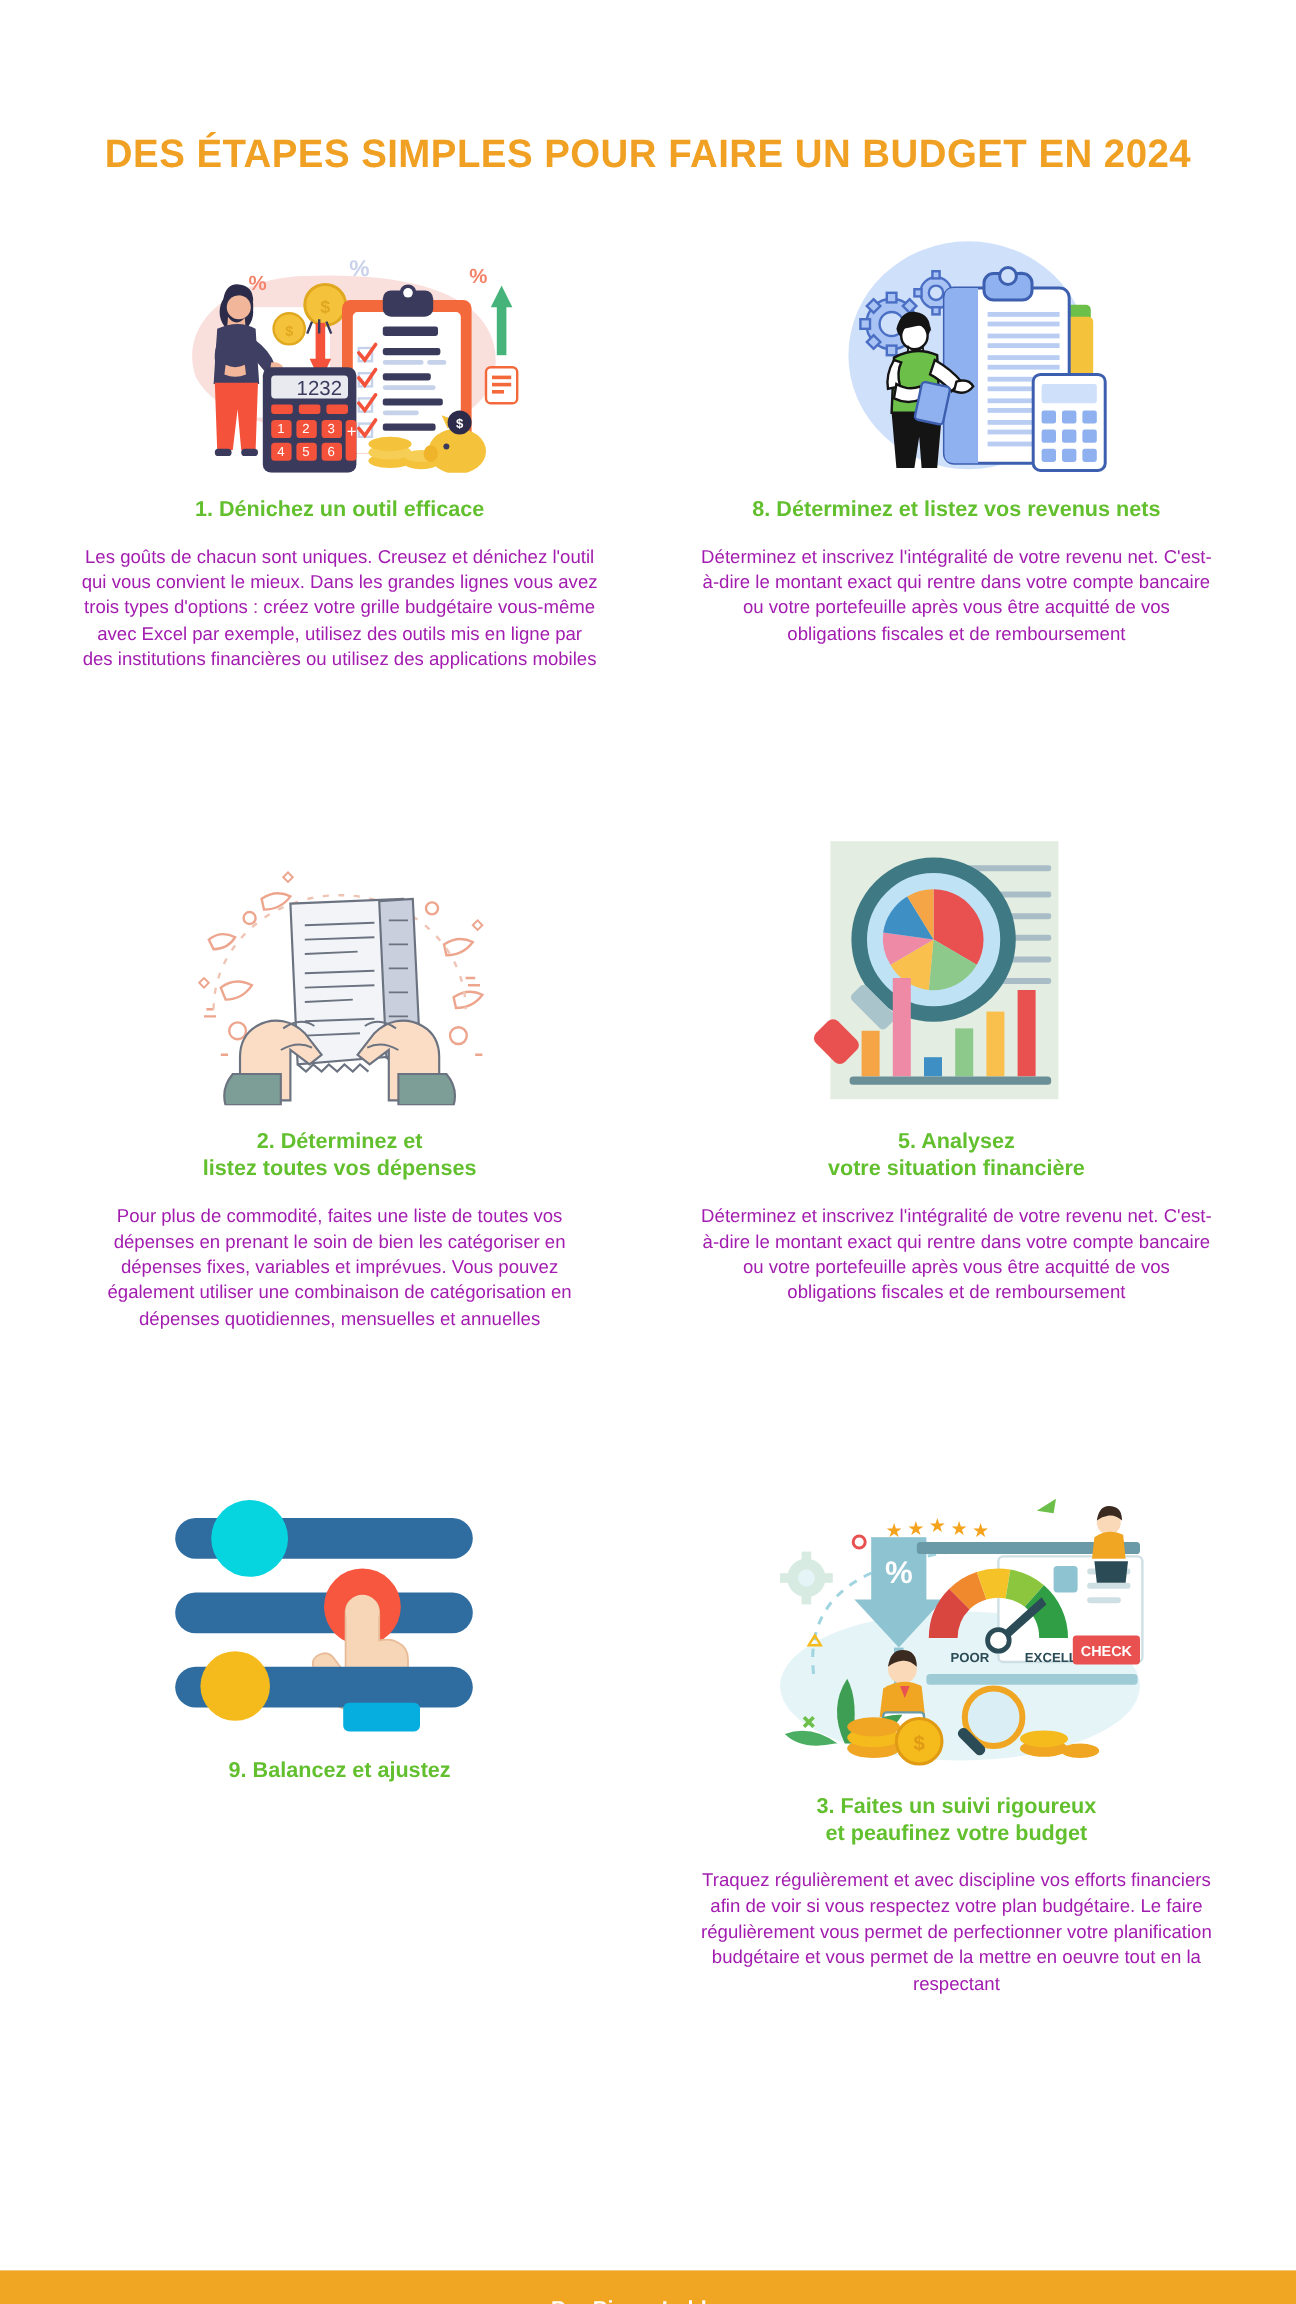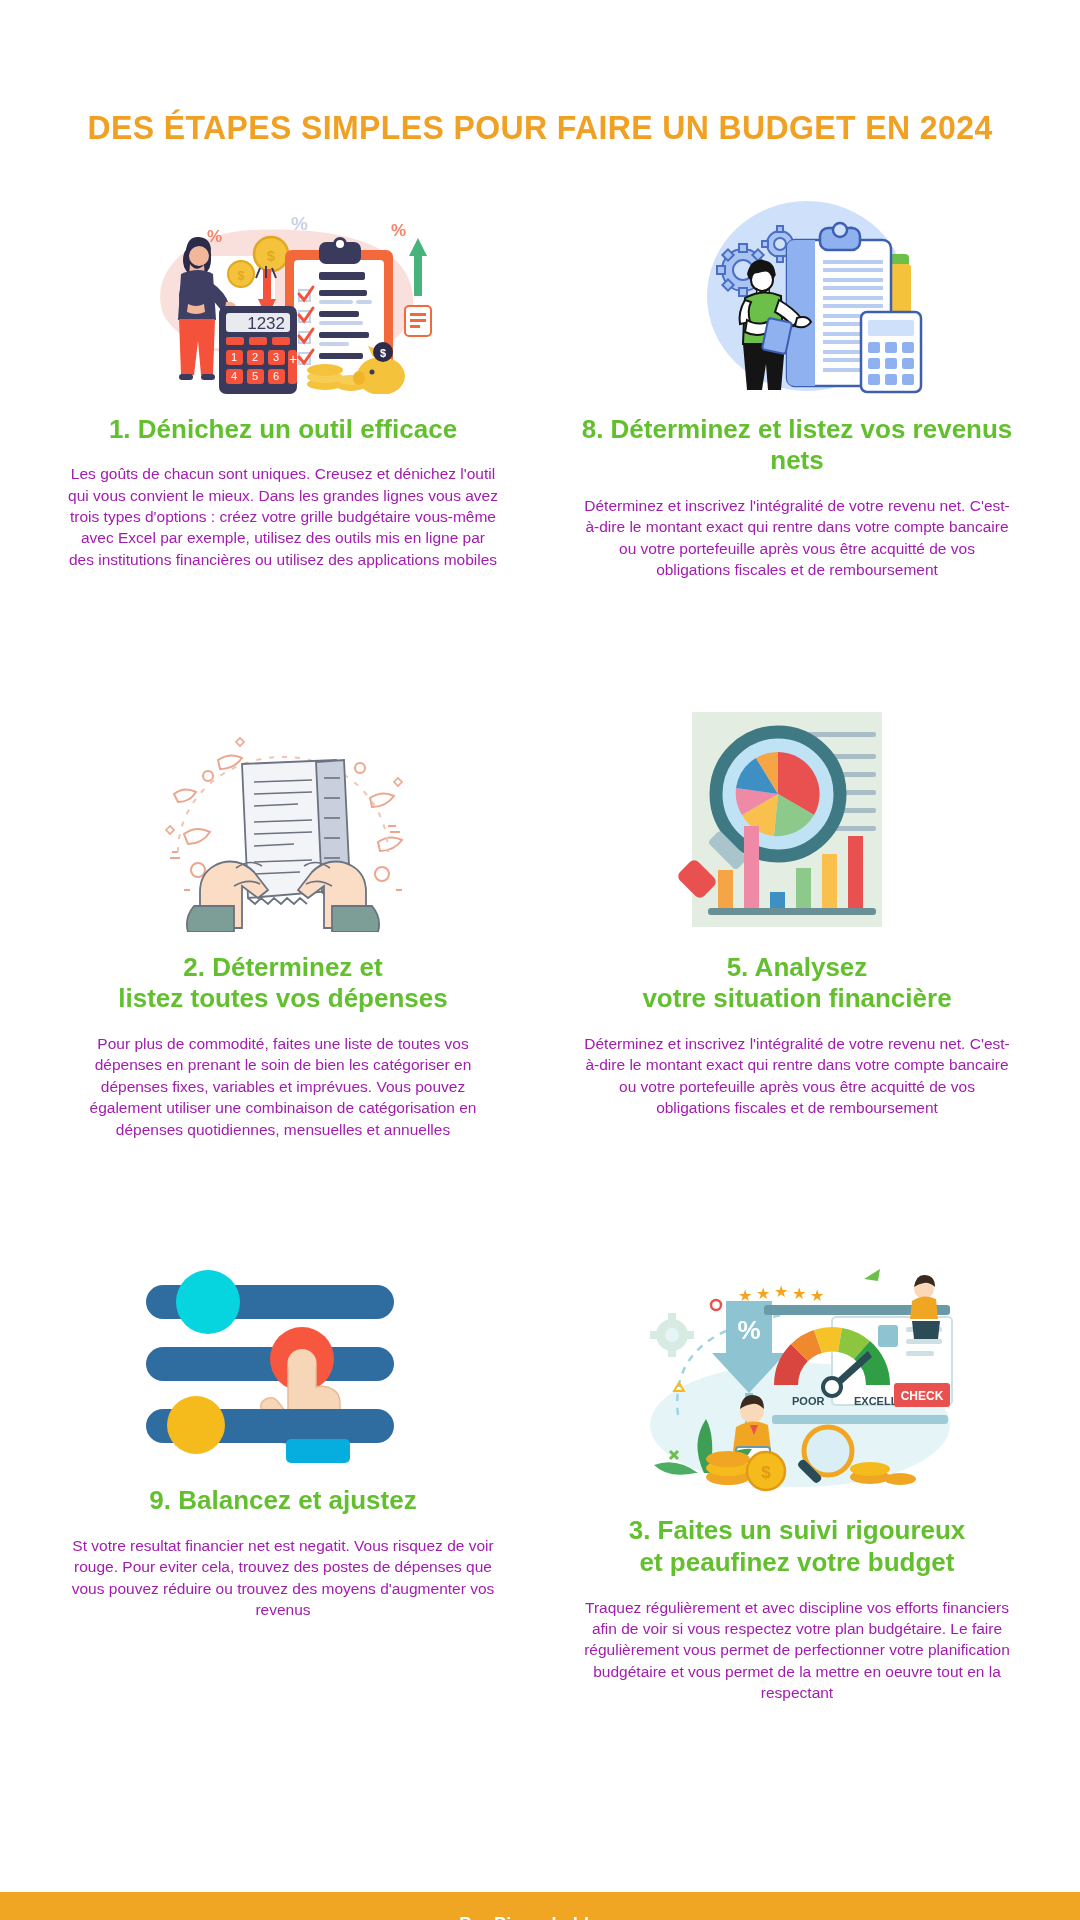--- a/index.html
+++ b/index.html
@@ -64,21 +64,21 @@
   .illus {
     width: 100%;
     display: flex;
     align-items: flex-end;
     justify-content: center;
   }
   .illus svg { display: block; }
 
   .step-heading {
     color: #62bf2d;
-    font-size: 26px;
+    font-size: 18px;
     font-weight: bold;
     text-align: center;
     line-height: 1.22;
     margin: 20px 0 0 0;
     white-space: pre-line;
   }
   .step-body {
     color: #a21caf;
     font-size: 15.5px;
     line-height: 1.38;
@@ -459,21 +459,20 @@
           <path d="M150 100 q0 -14 14 -14 q14 0 14 14 l0 22 q10 -2 16 2 q8 4 8 14 l0 26 q0 16 -16 16 l-30 0 q-14 0 -20 -12 l-12 -22 q-4 -8 4 -12 q8 -4 13 4 l9 12 Z" fill="#f7d6b8" stroke="#e8bb98" stroke-width="1.5"></path>
           <circle cx="164" cy="98" r="14" fill="#f7d6b8"></circle>
 
           <rect x="8" y="144" width="248" height="34" rx="17" fill="#2f6ca0"></rect>
           <circle cx="58" cy="160" r="29" fill="#f5ba1c"></circle>
 
           <rect x="148" y="174" width="64" height="24" rx="5" fill="#06aee0"></rect>
         </svg>
       </div>
       <h2 class="step-heading">9. Balancez et ajustez</h2>
-      <p class="step-body">St votre resultat financier net est negatit. Vous risquez de voir rouge. Pour eviter cela, trouvez des postes de dépenses que vous pouvez réduire ou trouvez des moyens d'augmenter vos revenus</p>
     </div>
 
     <div class="cell cell-6">
       <div class="illus">
         <svg width="330" height="230" viewBox="0 0 330 230" aria-hidden="true">
 
           <ellipse cx="168" cy="160" rx="150" ry="62" fill="#e5f4f7"></ellipse>
 
           <path d="M46 150 q-8 -70 70 -92 q70 -20 150 -14" stroke="#9fd4e0" stroke-width="2.5" fill="none" stroke-dasharray="7 7"></path>
 

